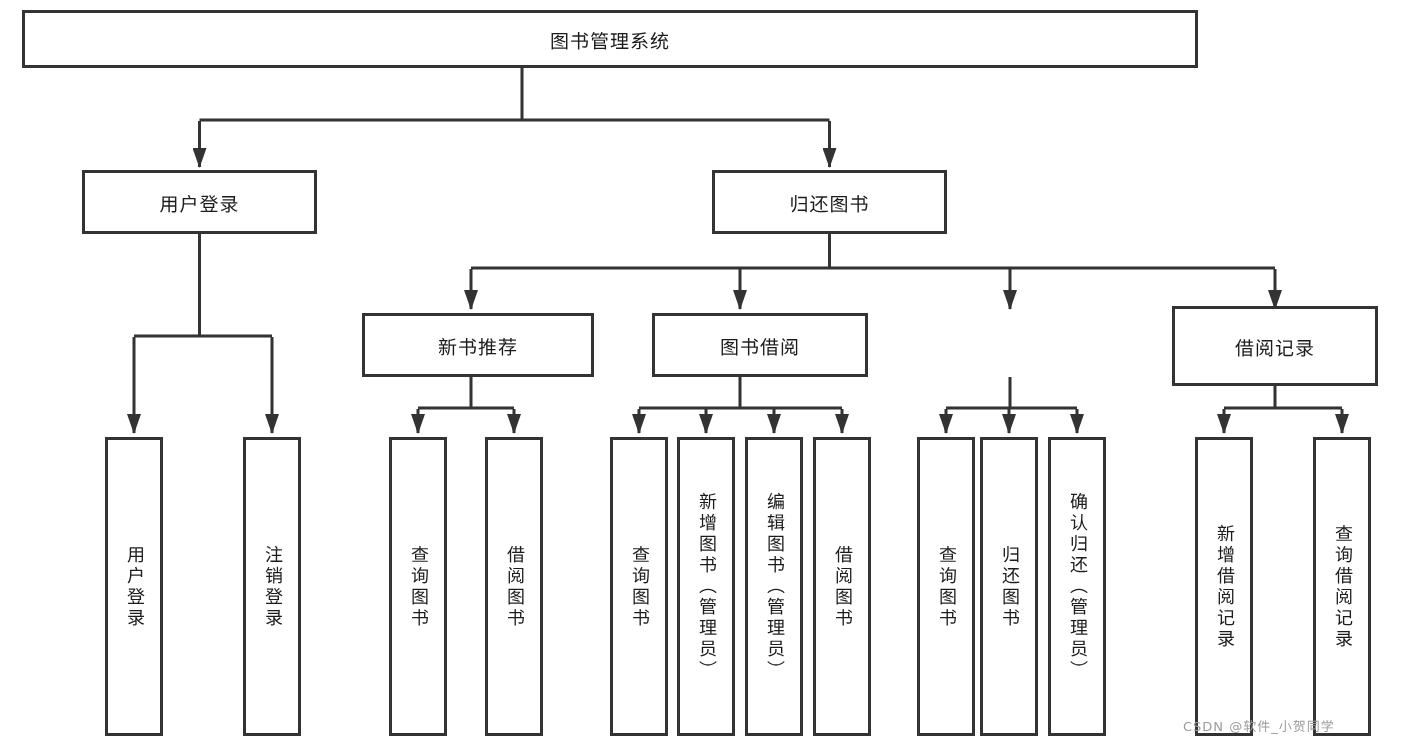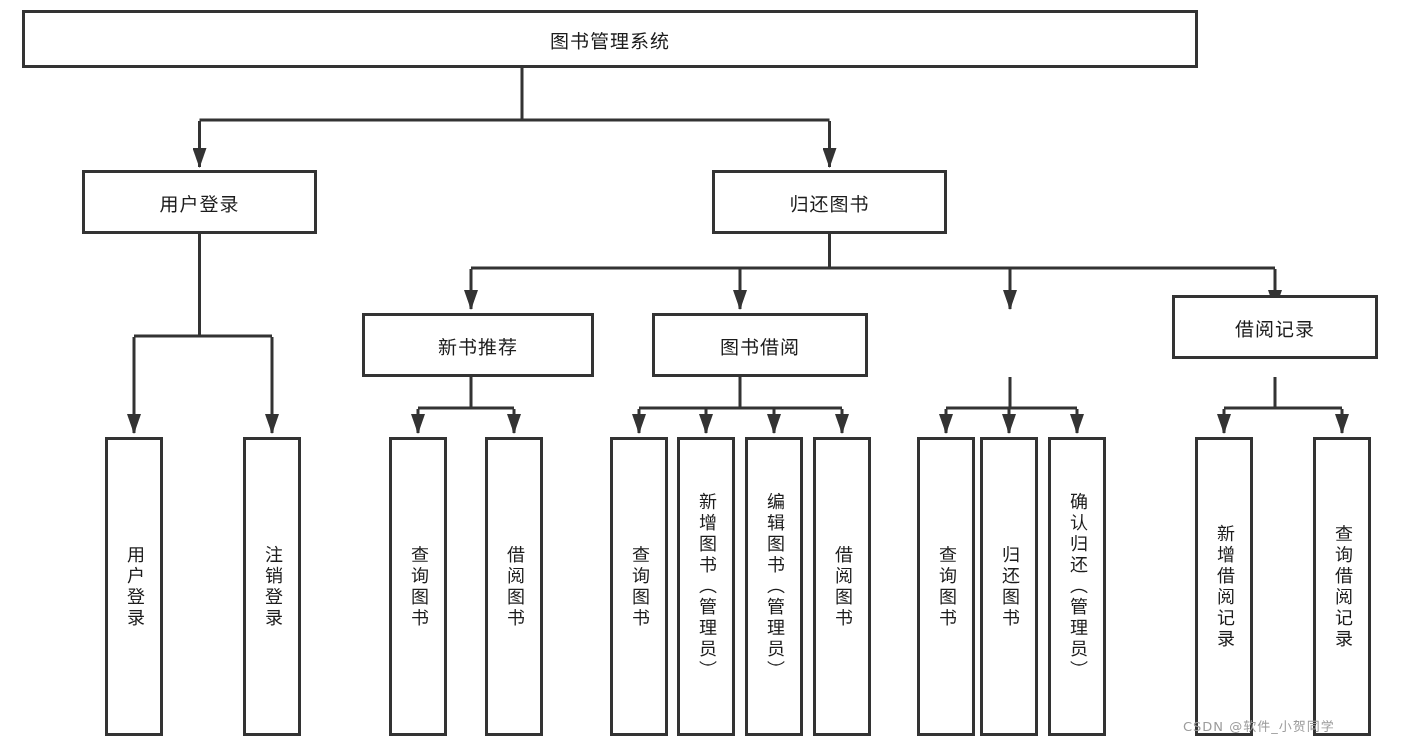--- a/index.html
+++ b/index.html
@@ -80,21 +80,21 @@
     <path d="M1342,409 V433" marker-end="url(#arw)"></path>
   </svg>
 
   <div class="hbox" style="left:22px;top:10px;width:1176px;height:58px">图书管理系统</div>
 
   <div class="hbox" style="left:82px;top:170px;width:235px;height:64px">用户登录</div>
   <div class="hbox" style="left:712px;top:170px;width:235px;height:64px">归还图书</div>
 
   <div class="hbox" style="left:362px;top:313px;width:232px;height:64px">新书推荐</div>
   <div class="hbox" style="left:652px;top:313px;width:216px;height:64px">图书借阅</div>
-  <div class="hbox" style="left:1172px;top:295px;width:206px;height:64px">借阅记录</div>
+  <div class="hbox" style="left:1172px;top:306px;width:206px;height:80px">借阅记录</div>
 
   <div class="vbox" style="left:105px">用户登录</div>
   <div class="vbox" style="left:243px">注销登录</div>
 
   <div class="vbox" style="left:389px">查询图书</div>
   <div class="vbox" style="left:485px">借阅图书</div>
 
   <div class="vbox" style="left:610px">查询图书</div>
   <div class="vbox" style="left:677px">新增图书（管理员）</div>
   <div class="vbox" style="left:745px">编辑图书（管理员）</div>

